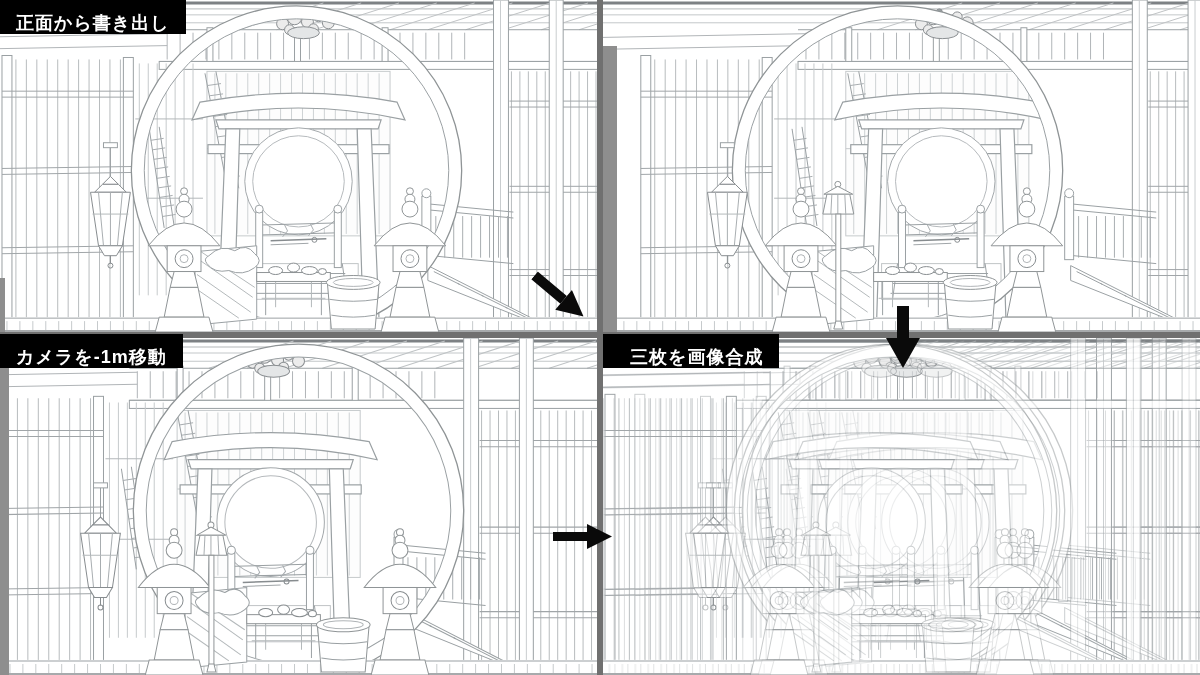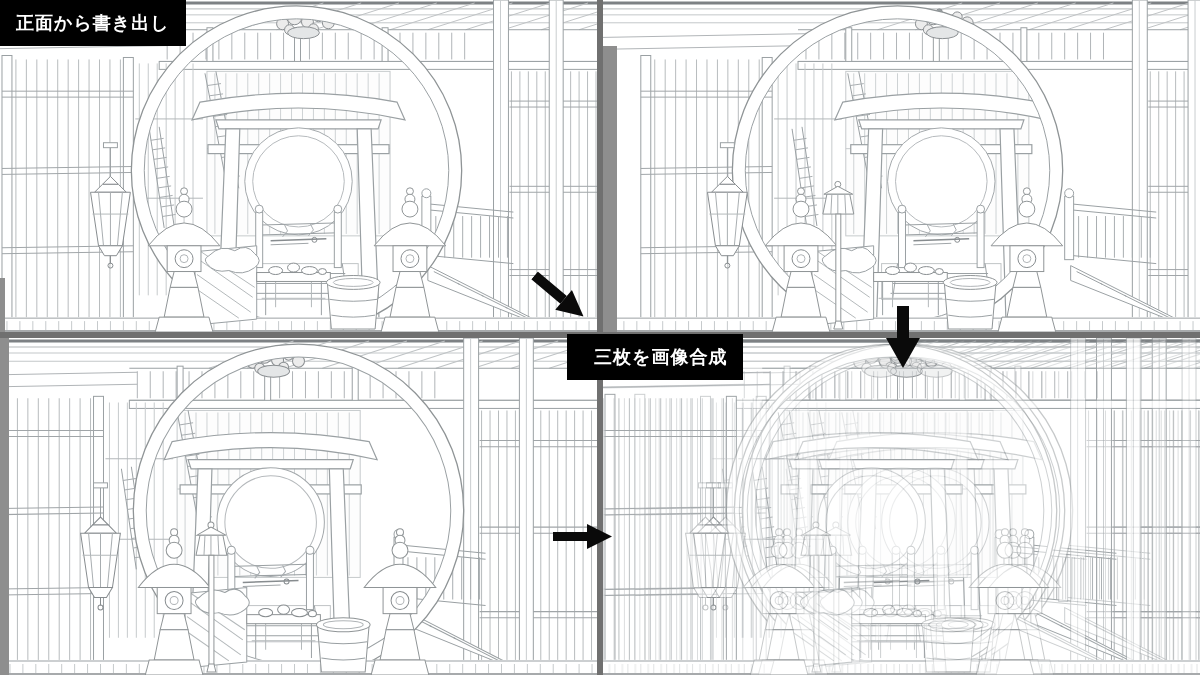--- a/index.html
+++ b/index.html
@@ -7,26 +7,26 @@
          font-family:"Liberation Sans",sans-serif;}
   .panel{position:absolute;background:#ffffff;overflow:hidden;}
   .panel .art{position:absolute;left:0;top:0;width:100%;height:100%;}
   .panel .art svg{position:absolute;left:0;top:0;width:100%;height:100%;}
   #panel-front   {left:0;   top:0;   width:597px;height:332px;}
   #panel-plus1m  {left:603px;top:0;  width:597px;height:332px;}
   #panel-minus1m {left:0;   top:338px;width:597px;height:337px;}
   #panel-composite{left:603px;top:338px;width:597px;height:337px;}
   .pillar{position:absolute;background:#8e8e8e;z-index:2;}
   .label{position:absolute;z-index:10;background:#000000;color:#ffffff;font-weight:bold;
-         font-size:18px;height:46px;line-height:46px;padding:0 16px;letter-spacing:1px;
+         font-size:18px;height:34px;line-height:46px;padding:0 16px;letter-spacing:1px;
          white-space:nowrap;}
   #label-front   {left:0;   top:0;}
   #label-plus1m  {left:603px;top:0;}
   #label-minus1m {left:0;   top:334px;}
-  #label-composite{left:567px;top:334px;padding-left:27px;}
+  #label-composite{left:603px;top:334px;padding-left:27px;}
   .arrow{position:absolute;z-index:12;}
   .arrow svg{display:block;}
   #arrow-dr{left:527px;top:283px;width:64px;height:26px;transform:rotate(40deg);}
   #arrow-d {left:886px;top:306px;width:34px;height:62px;}
   #arrow-r {left:553px;top:524px;width:59px;height:25px;}
 </style>
 </head>
 <body>
 
 <div class="stage">
@@ -2246,20 +2246,21 @@
       <path d="M-10,274 L10,274 L14,290 L-14,290 Z"></path>
       <path d="M-14,290 L14,290 L20,320 L-20,320 Z"></path>
       <path d="M-25,320 L25,320 L29,335 L-29,335 Z"></path>
     </g>
   </defs>
 </svg>
       </div>
   </div>
 
   <div class="label" id="label-front">正面から書き出し</div>
+  <div class="label" id="label-minus1m">カメラを-1m移動</div>
   <div class="label" id="label-composite">三枚を画像合成</div>
 
   <div class="arrow" id="arrow-dr">
     <svg viewBox="0 0 64 26" width="64" height="26">
       <rect x="0" y="8" width="38" height="10" fill="#0a0a0a"></rect>
       <polygon points="38,0 64,13 38,26" fill="#0a0a0a"></polygon>
     </svg>
   </div>
   <div class="arrow" id="arrow-d">
     <svg viewBox="0 0 34 62" width="34" height="62">

